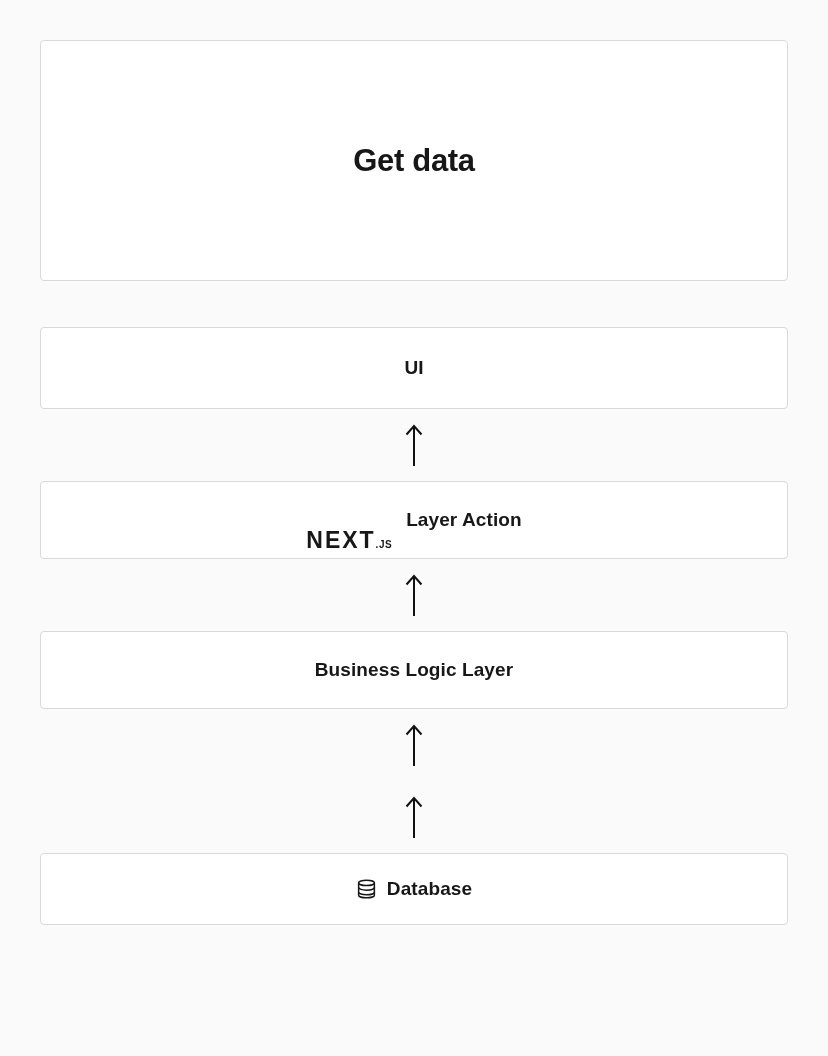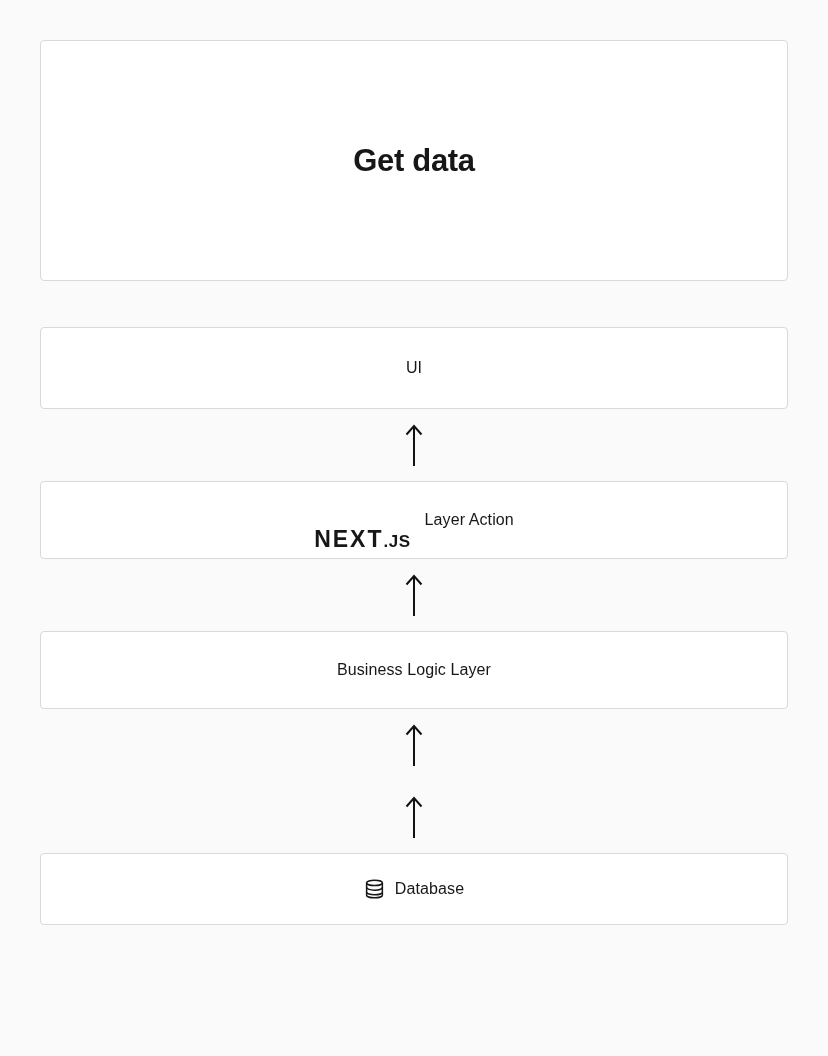--- a/index.html
+++ b/index.html
@@ -38,22 +38,22 @@
   .title-text {
     font-size: 31px;
     font-weight: 700;
     letter-spacing: -0.3px;
   }
   .card--ui { height: 82px; }
   .card--mid { height: 78px; }
   .card--dal { height: 76px; border: 1px dashed #cfcfcf; }
   .card--db { height: 72px; }
   .label {
-    font-size: 16px;
-    font-weight: 400;
+    font-size: 19px;
+    font-weight: 700;
     letter-spacing: 0.1px;
   }
   .arrow-wrap {
     height: 44px;
     margin: 14px 0;
     flex-shrink: 0;
     display: flex;
     align-items: center;
     justify-content: center;
   }
@@ -63,21 +63,21 @@
     margin-right: 14px;
   }
   .nextjs-word {
     font-size: 23px;
     font-weight: 700;
     letter-spacing: 2px;
     line-height: 1;
     margin-top: 40px;
   }
   .nextjs-suffix {
-    font-size: 17px;
+    font-size: 10px;
     font-weight: 700;
     letter-spacing: 0.5px;
     margin-left: 0;
   }
   .db-row {
     display: flex;
     align-items: center;
     gap: 10px;
   }
   .db-icon-svg { display: block; }

